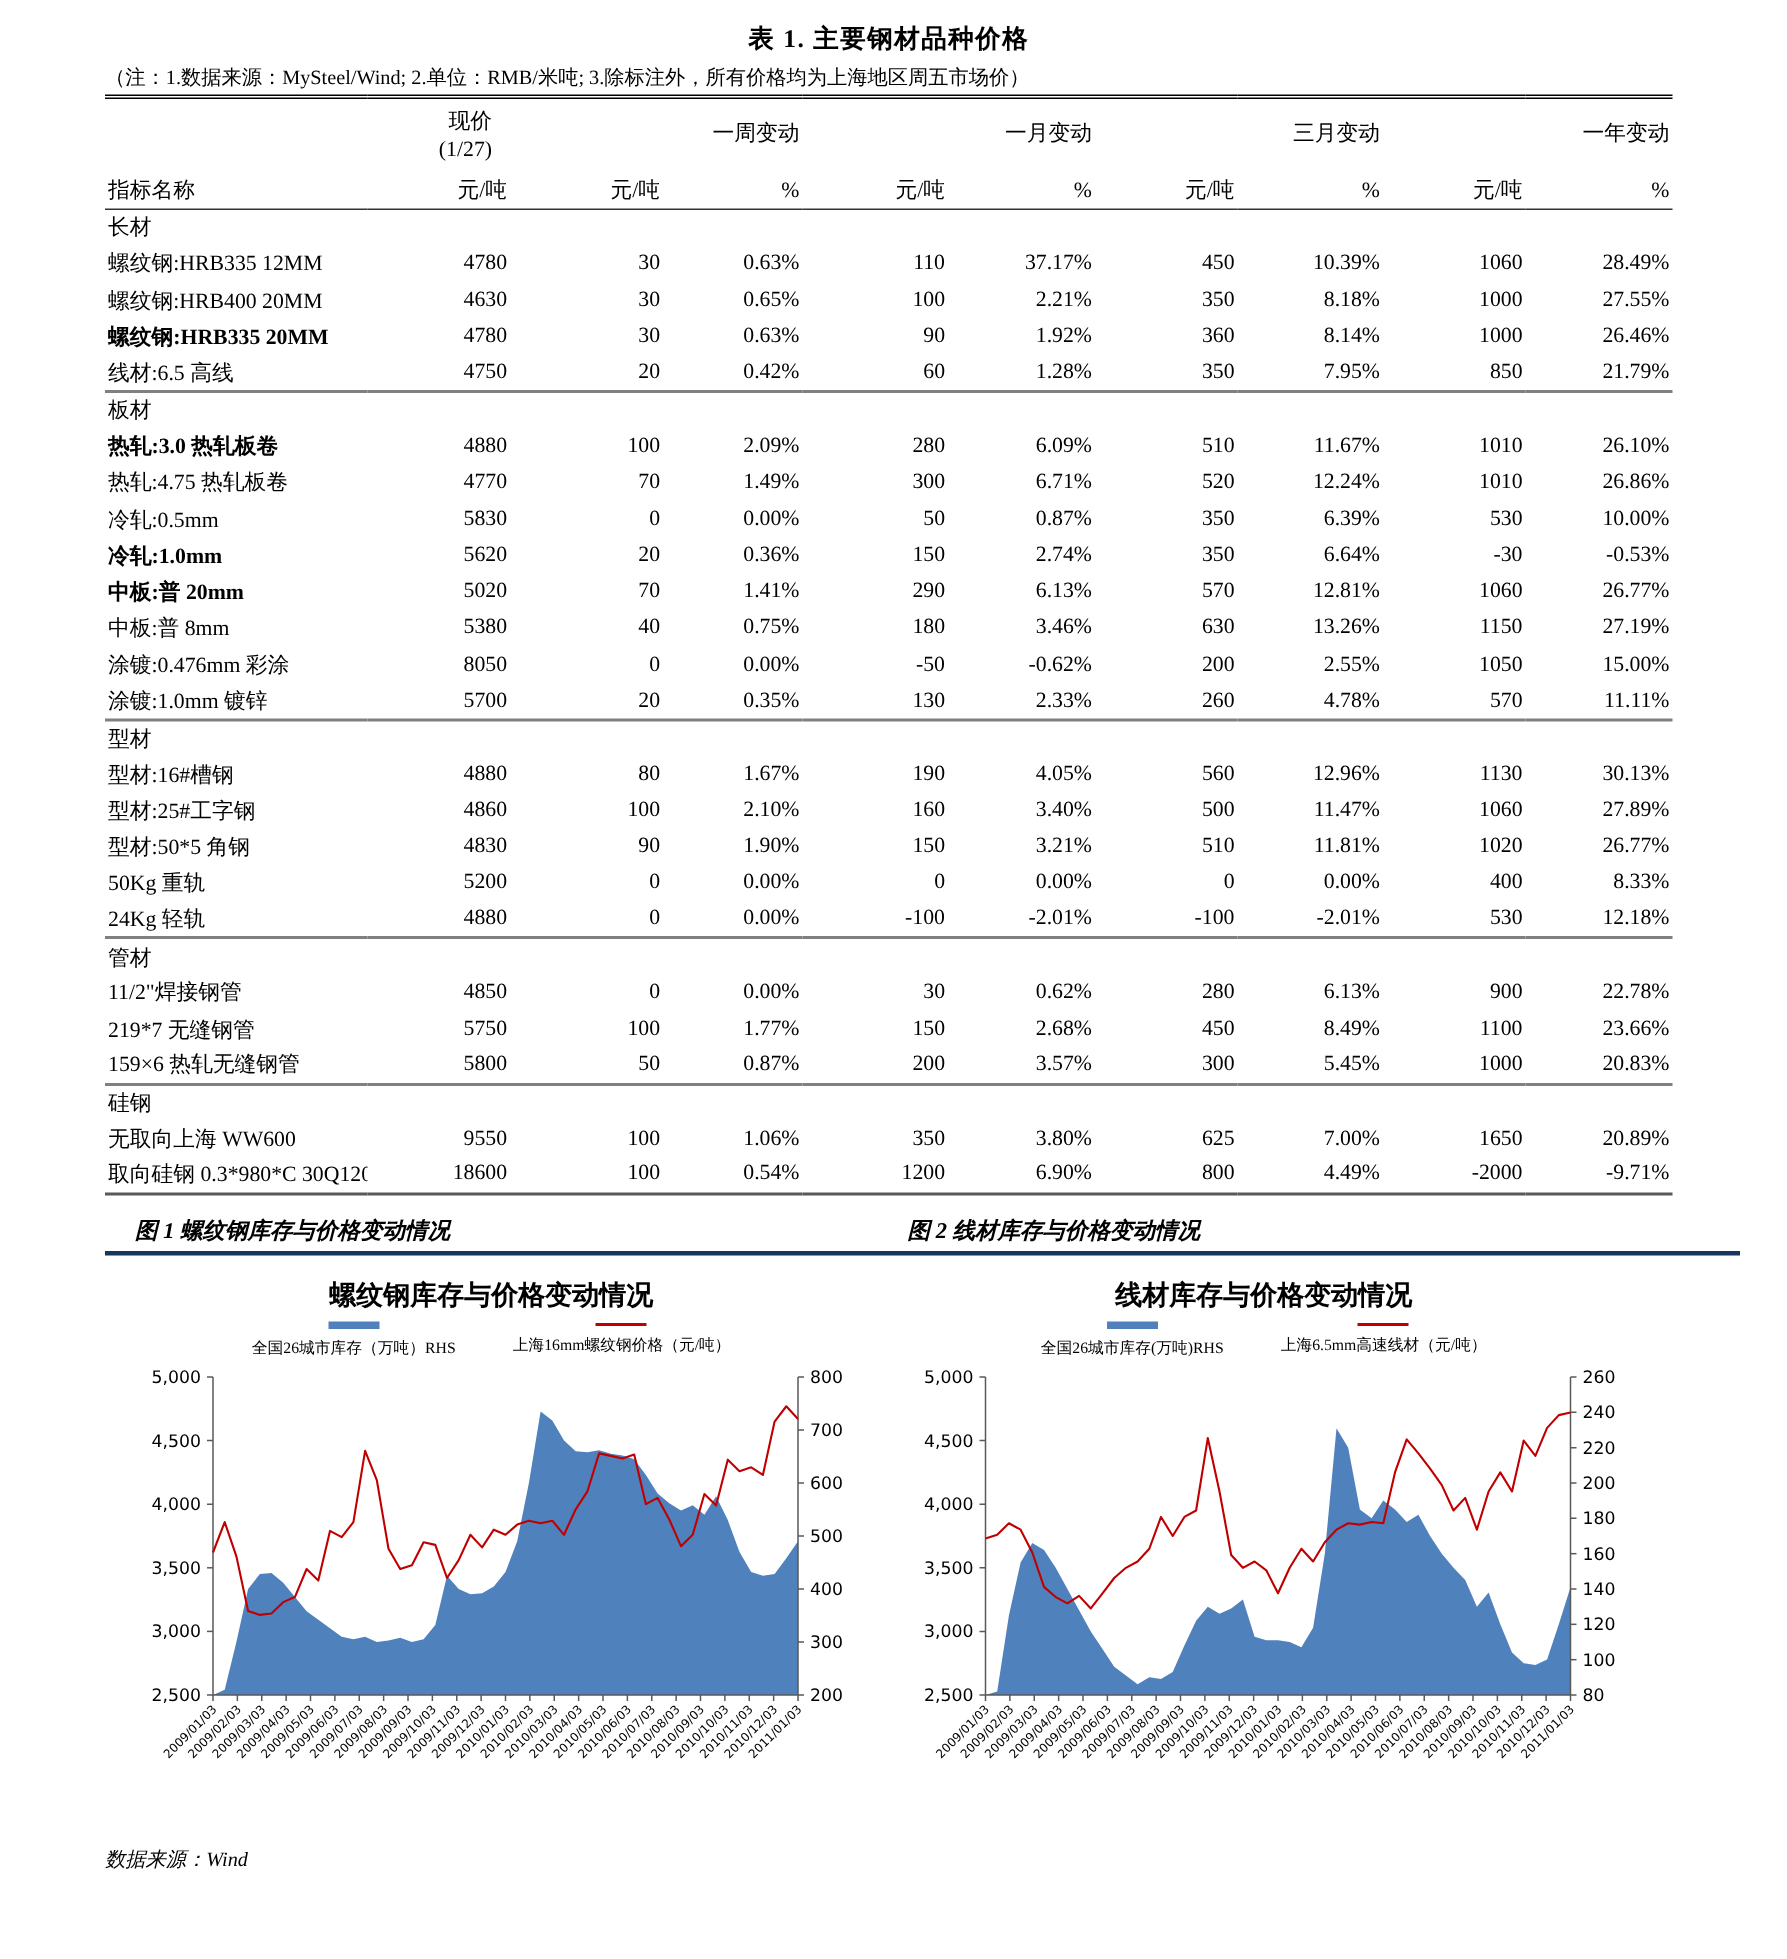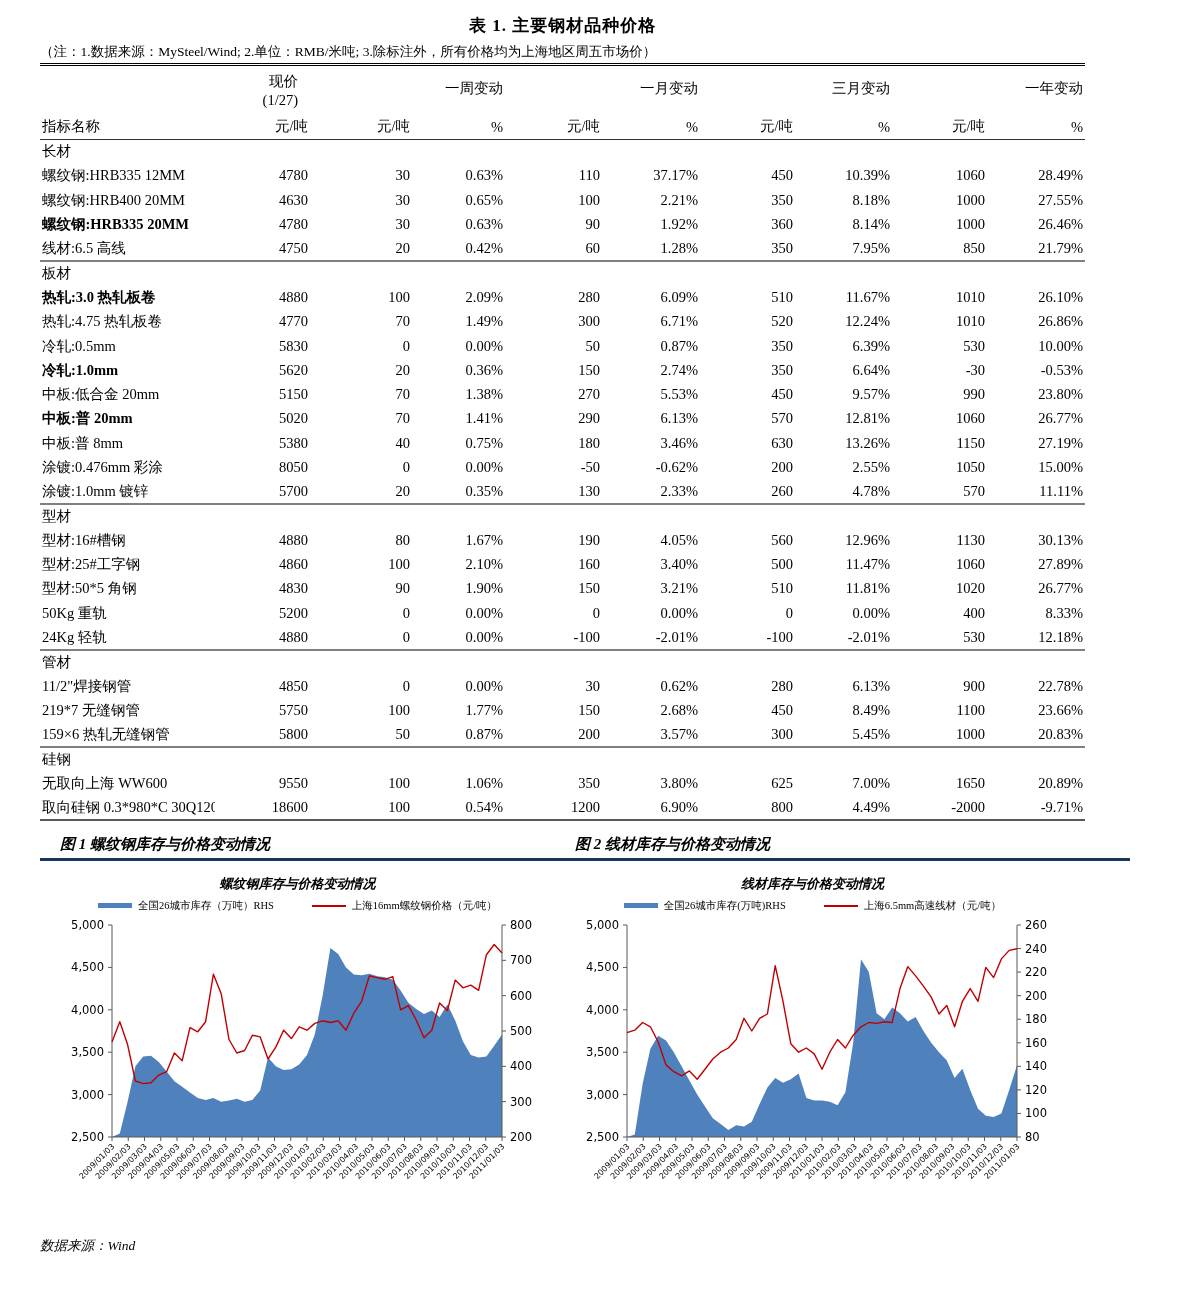--- a/index.html
+++ b/index.html
@@ -1,18 +1,18 @@
 <!DOCTYPE html>
 <html><head>
 <meta charset="utf-8">
 <style>
   html,body{margin:0;padding:0;background:#fff;}
   body{width:1191px;height:1306px;overflow:hidden;position:relative;
        font-family:"Liberation Serif","DejaVu Serif",serif;color:#000;}
-  .content{padding:10px 51px 0 40px;width:1045px;}
+  .content{padding:10px 51px 0 70px;width:1045px;}
   .tbl-title{text-align:center;font-size:17px;font-weight:bold;letter-spacing:1px;margin:4px 0 6px;}
   .tbl-note{font-size:13.5px;margin:0 0 2px 0;white-space:nowrap;}
   table.steel{width:1045px;border-collapse:collapse;table-layout:fixed;font-size:14.5px;
               border-top:3px double #000;border-bottom:2px solid #595959;}
   table.steel th,table.steel td{padding:0 2px;font-weight:normal;overflow:hidden;white-space:nowrap;}
   tr.h1 th{height:44px;vertical-align:middle;}
   tr.h1 .cur{text-align:right;padding-right:12px;line-height:19px;vertical-align:bottom;}
   tr.h1 .grp{text-align:right;}
   tr.h2 th{height:26px;vertical-align:bottom;padding-bottom:3px;border-bottom:1.5px solid #333;}
   tr.h2 .name{text-align:left;}
@@ -20,23 +20,23 @@
   td.name{text-align:left;}
   tbody tr{height:24.3px;}
   tr.section td{border-top:2px solid #808080;}
   tr.section.first td{border-top:none;}
   tr.bold td.name{font-weight:bold;}
   .figcap-row{display:flex;margin-top:14px;font-style:italic;}
   .figcap{width:515px;font-weight:bold;font-size:15px;padding-left:20px;box-sizing:border-box;white-space:nowrap;}
   .navy-rule{width:1090px;height:3px;background:#17365D;margin-top:4px;}
   .charts-row{display:flex;margin-top:4px;}
   .chart-block{width:515px;}
-  .chart-title{text-align:center;font-weight:bold;font-size:13px;margin:10px 0 6px;font-style:italic;}
+  .chart-title{text-align:center;font-weight:bold;font-size:18px;margin:10px 0 6px;}
   .legend{display:flex;justify-content:center;align-items:center;gap:38px;font-size:10.5px;margin-bottom:2px;}
-  .legend-item{display:flex;align-items:center;gap:6px;}
+  .legend-item{display:flex;align-items:center;gap:6px;flex-direction:column;}
   .sw-area{width:34px;height:5px;}
   .sw-line{width:34px;height:2px;}
   .src-note{font-weight:normal;font-style:italic;font-size:13.5px;margin-top:8px;}
   svg text{font-family:"DejaVu Sans","Liberation Sans",sans-serif;fill:#000;}
 </style>
 </head>
 <body>
 
 <div class="content">
 
@@ -176,32 +176,20 @@
           <td class="name">冷轧:1.0mm</td>
           <td class="num">5620</td>
           <td class="num">20</td>
           <td class="num">0.36%</td>
           <td class="num">150</td>
           <td class="num">2.74%</td>
           <td class="num">350</td>
           <td class="num">6.64%</td>
           <td class="num">-30</td>
           <td class="num">-0.53%</td>
-        </tr>
-        <tr class="">
-          <td class="name">中板:低合金 20mm</td>
-          <td class="num">5150</td>
-          <td class="num">70</td>
-          <td class="num">1.38%</td>
-          <td class="num">270</td>
-          <td class="num">5.53%</td>
-          <td class="num">450</td>
-          <td class="num">9.57%</td>
-          <td class="num">990</td>
-          <td class="num">23.80%</td>
         </tr>
         <tr class="bold">
           <td class="name">中板:普 20mm</td>
           <td class="num">5020</td>
           <td class="num">70</td>
           <td class="num">1.41%</td>
           <td class="num">290</td>
           <td class="num">6.13%</td>
           <td class="num">570</td>
           <td class="num">12.81%</td>

